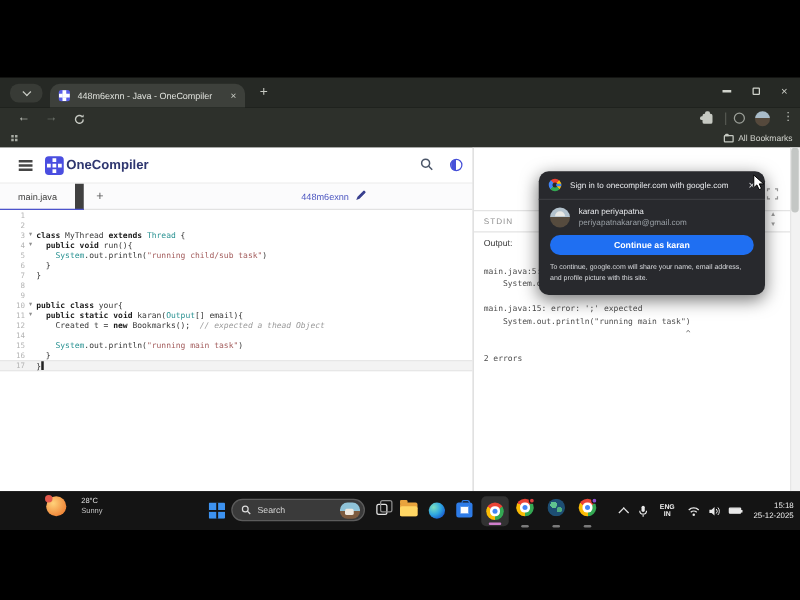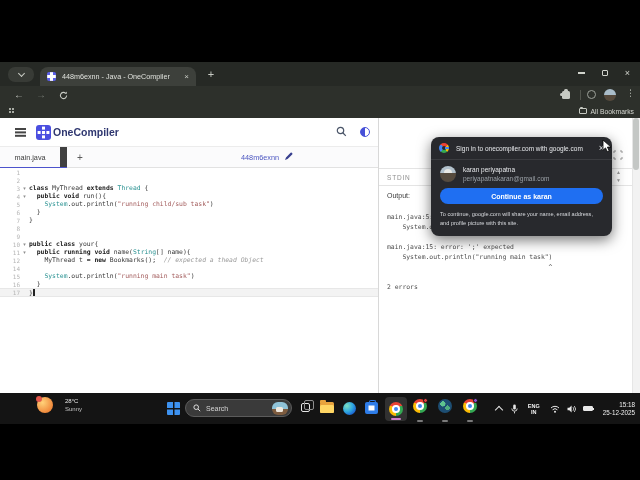--- a/index.html
+++ b/index.html
@@ -309,26 +309,26 @@
               <pre class="codeline"></pre>
             </div>
             <div class="code-row">
               <span class="ln">10</span>
               <span class="fold">▾</span>
               <pre class="codeline"><span class="kw">public</span><span class="pl"> </span><span class="kw">class</span><span class="pl"> your{</span></pre>
             </div>
             <div class="code-row">
               <span class="ln">11</span>
               <span class="fold">▾</span>
-              <pre class="codeline"><span class="pl">  </span><span class="kw">public</span><span class="pl"> </span><span class="kw">running</span><span class="pl"> </span><span class="kw">void</span><span class="pl"> name(</span><span class="ty">String</span><span class="pl">[] name){</span></pre>
+              <pre class="codeline"><span class="pl">  </span><span class="kw">public</span><span class="pl"> </span><span class="kw">static</span><span class="pl"> </span><span class="kw">void</span><span class="pl"> karan(</span><span class="ty">Output</span><span class="pl">[] email){</span></pre>
             </div>
             <div class="code-row">
               <span class="ln">12</span>
               <span class="fold"></span>
-              <pre class="codeline"><span class="pl">    MyThread t = </span><span class="kw">new</span><span class="pl"> Bookmarks();  </span><span class="cm">// expected a thead Object</span></pre>
+              <pre class="codeline"><span class="pl">    Created t = </span><span class="kw">new</span><span class="pl"> Bookmarks();  </span><span class="cm">// expected a thead Object</span></pre>
             </div>
             <div class="code-row">
               <span class="ln">14</span>
               <span class="fold"></span>
               <pre class="codeline"></pre>
             </div>
             <div class="code-row">
               <span class="ln">15</span>
               <span class="fold"></span>
               <pre class="codeline"><span class="pl">    </span><span class="ty">System</span><span class="pl">.out.println(</span><span class="st">"running main task"</span><span class="pl">)</span></pre>

